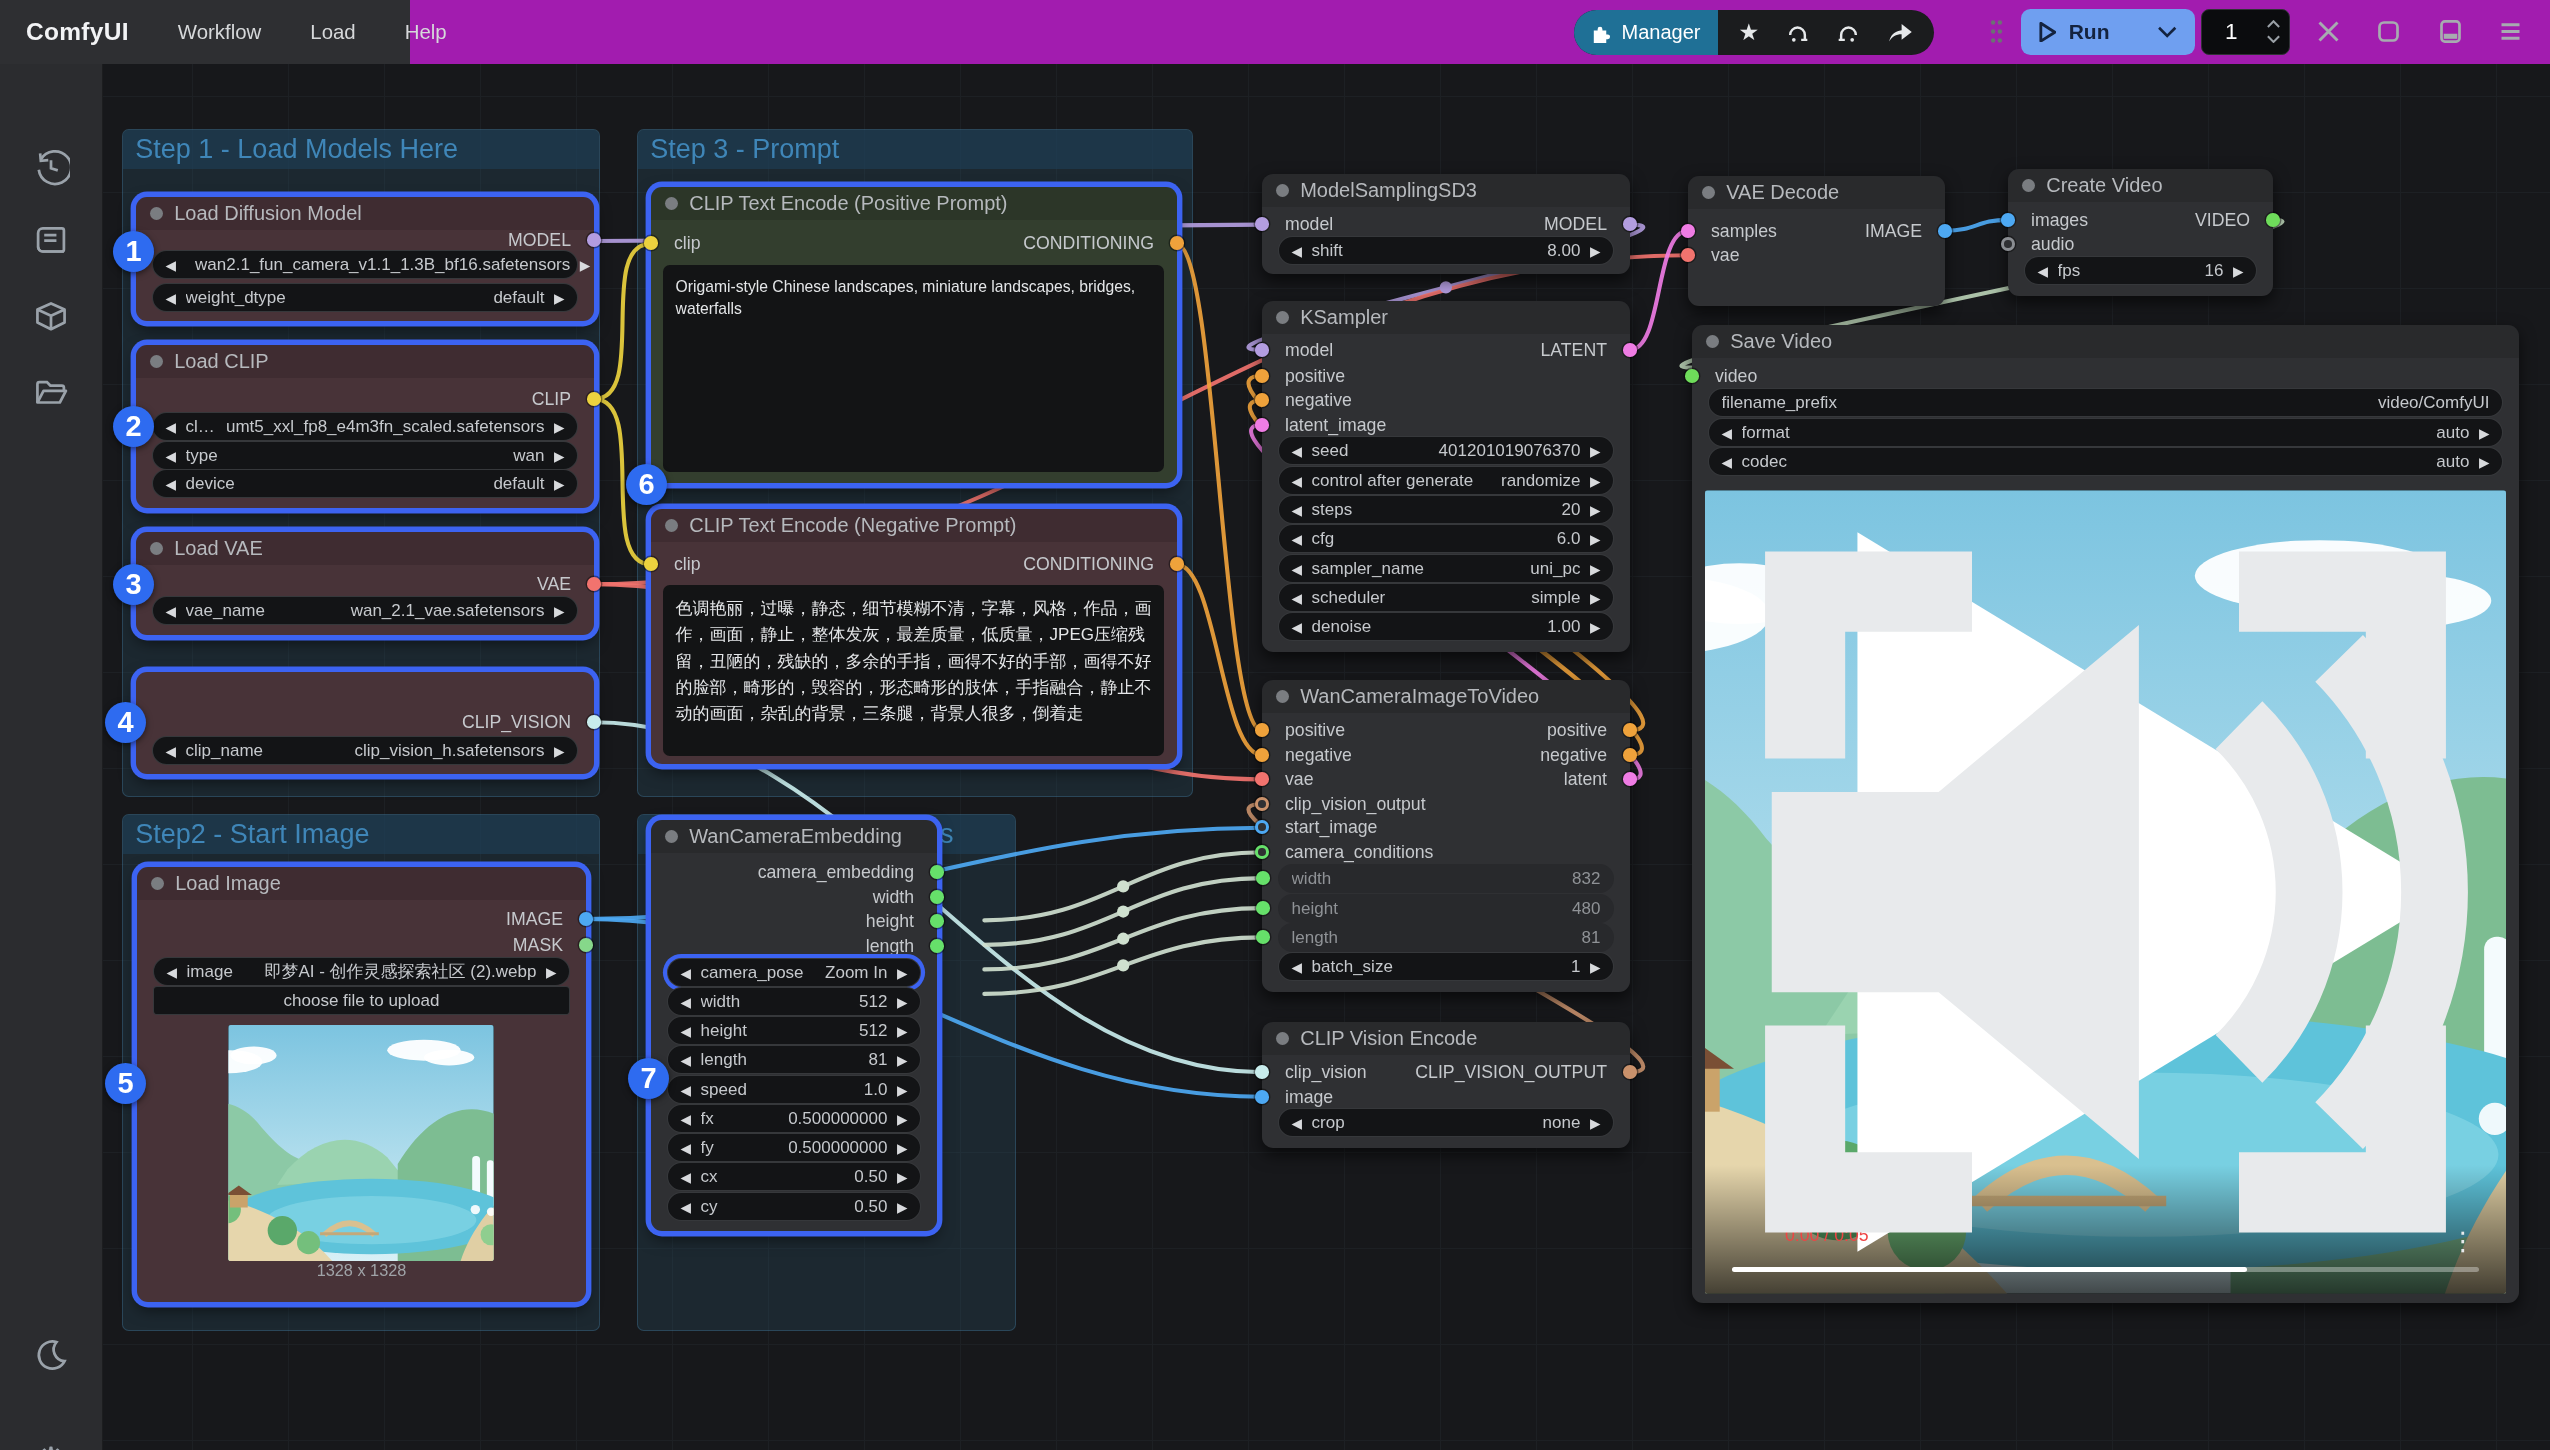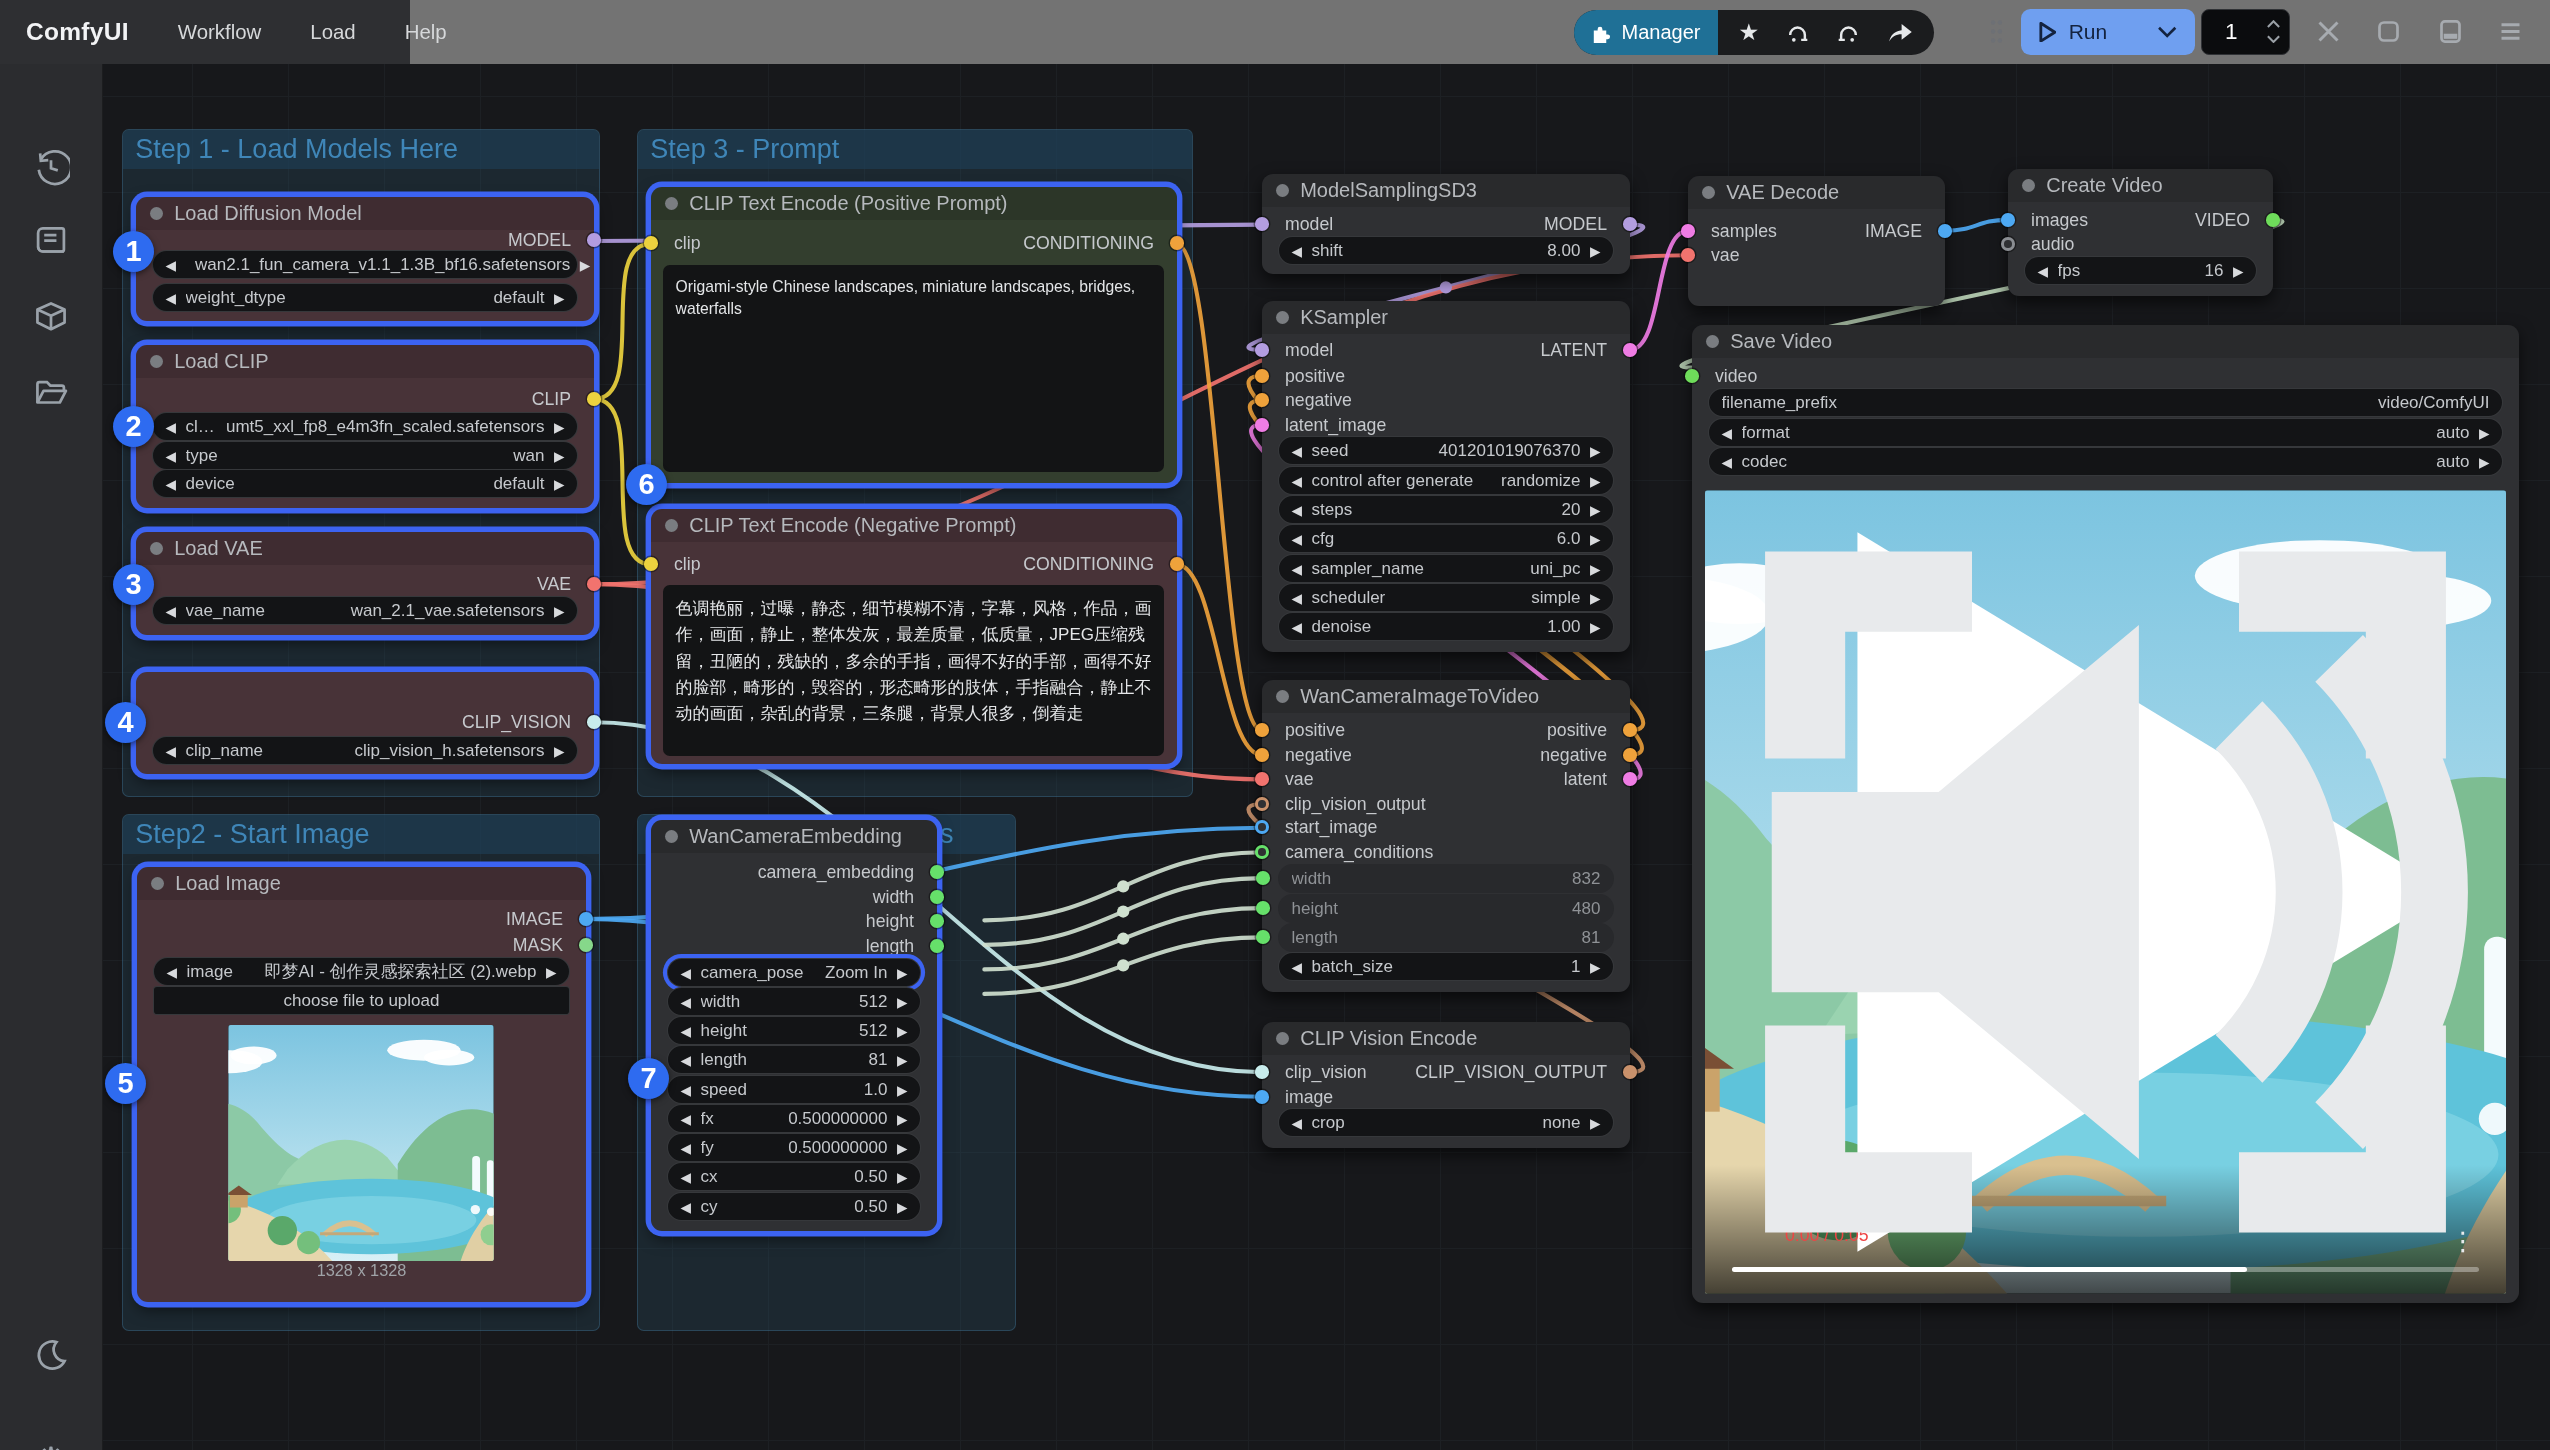--- a/index.html
+++ b/index.html
@@ -3,34 +3,34 @@
 <meta charset="utf-8">
 <style>
   html,body{margin:0;padding:0;width:2550px;height:1450px;background:#141517;
     font-family:"Liberation Sans","DejaVu Sans",sans-serif;overflow:hidden;position:relative}
   
   #canvas{position:absolute;inset:0;background:#17181b;
     background-image:linear-gradient(#1d2024 1.4px,transparent 1.4px),
                      linear-gradient(90deg,#1d2024 1.4px,transparent 1.4px);
     background-size:96px 96px;z-index:0}
   
-  #menubar{position:absolute;top:0;left:0;right:0;height:64px;background:#737373;z-index:50}
+  #menubar{position:absolute;top:0;left:0;right:0;height:64px;background:#a21caf;z-index:50}
   #menubar .leftpanel{position:absolute;left:0;top:0;width:410px;height:64px;background:#2e2f32;
     display:flex;align-items:center}
   .logo{font-size:24.5px;font-weight:bold;color:#f2f3f5;margin-left:26px;letter-spacing:0.3px}
   .menuitem{font-size:20.4px;color:#d6d8da;margin-left:49px}
   .managerpill{position:absolute;left:1574px;top:9.5px;height:45px;border-radius:22.5px;
     display:flex;align-items:stretch;overflow:hidden;background:#1b1c1e}
   .mgrblue{background:#1f7096;display:flex;align-items:center;gap:9.5px;padding:0 17.7px 0 15px;
     color:#fff;font-size:20px}
   .mgricons{display:flex;align-items:center;gap:24.5px;padding:0 20.4px}
   .icn{color:#e6e8ea;display:flex;align-items:center;justify-content:center}
   .runbtn{position:absolute;left:2021px;top:8.9px;width:174px;height:46px;border-radius:9.5px;
     background:#6f9ff0;display:flex;align-items:center;padding:0 17.7px;gap:12.3px;box-sizing:border-box}
-  .runlabel{font-size:21px;color:#14233f;font-weight:normal}
+  .runlabel{font-size:21px;color:#14233f;font-weight:bold}
   .queuebox{position:absolute;left:2201px;top:8.9px;width:89px;height:46px;background:#0b0c0e;
     border:1.4px solid #303236;border-radius:8.2px;box-sizing:border-box;display:flex;align-items:center}
   .queuenum{color:#fff;font-size:22.5px;margin-left:23px}
   .spincol{margin-left:auto;margin-right:8.2px;display:flex;flex-direction:column;gap:6.8px}
   .winicon{position:absolute;top:18.4px;width:27px;height:27px;display:flex;align-items:center;justify-content:center}
   
   #sidebar{position:absolute;top:64px;left:0;width:102px;bottom:0;background:#2b2c2f;
     border-right:0.7px solid #1c1d1f;z-index:40}
   .sicon{position:absolute;left:32px;width:38px;height:38px;color:#9aa2aa}
   

